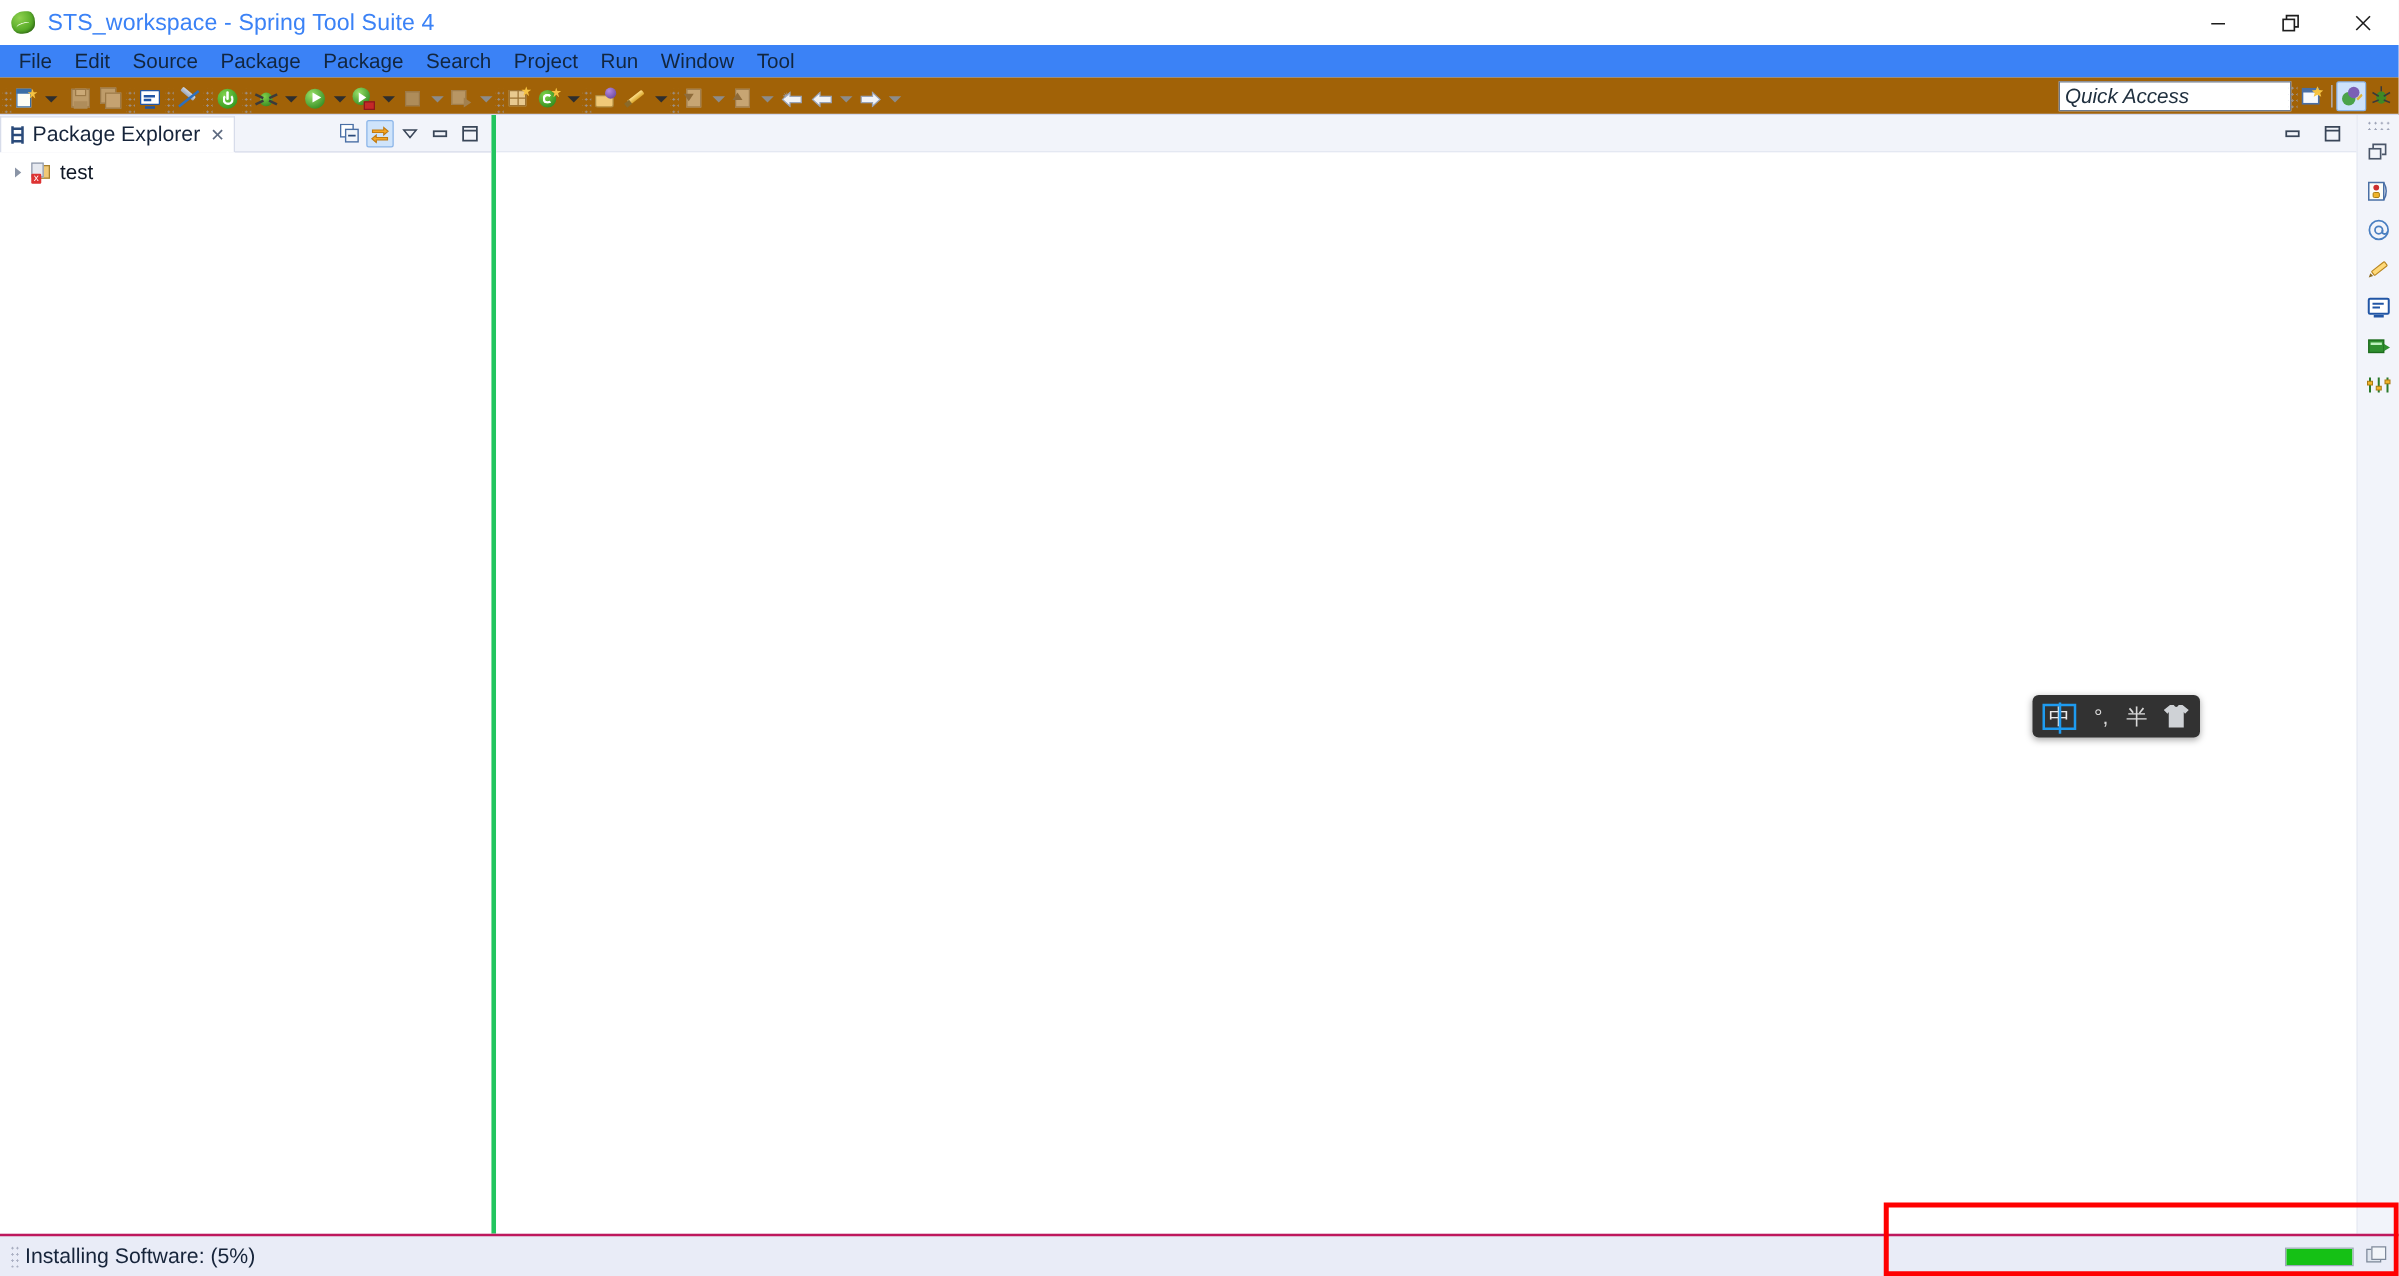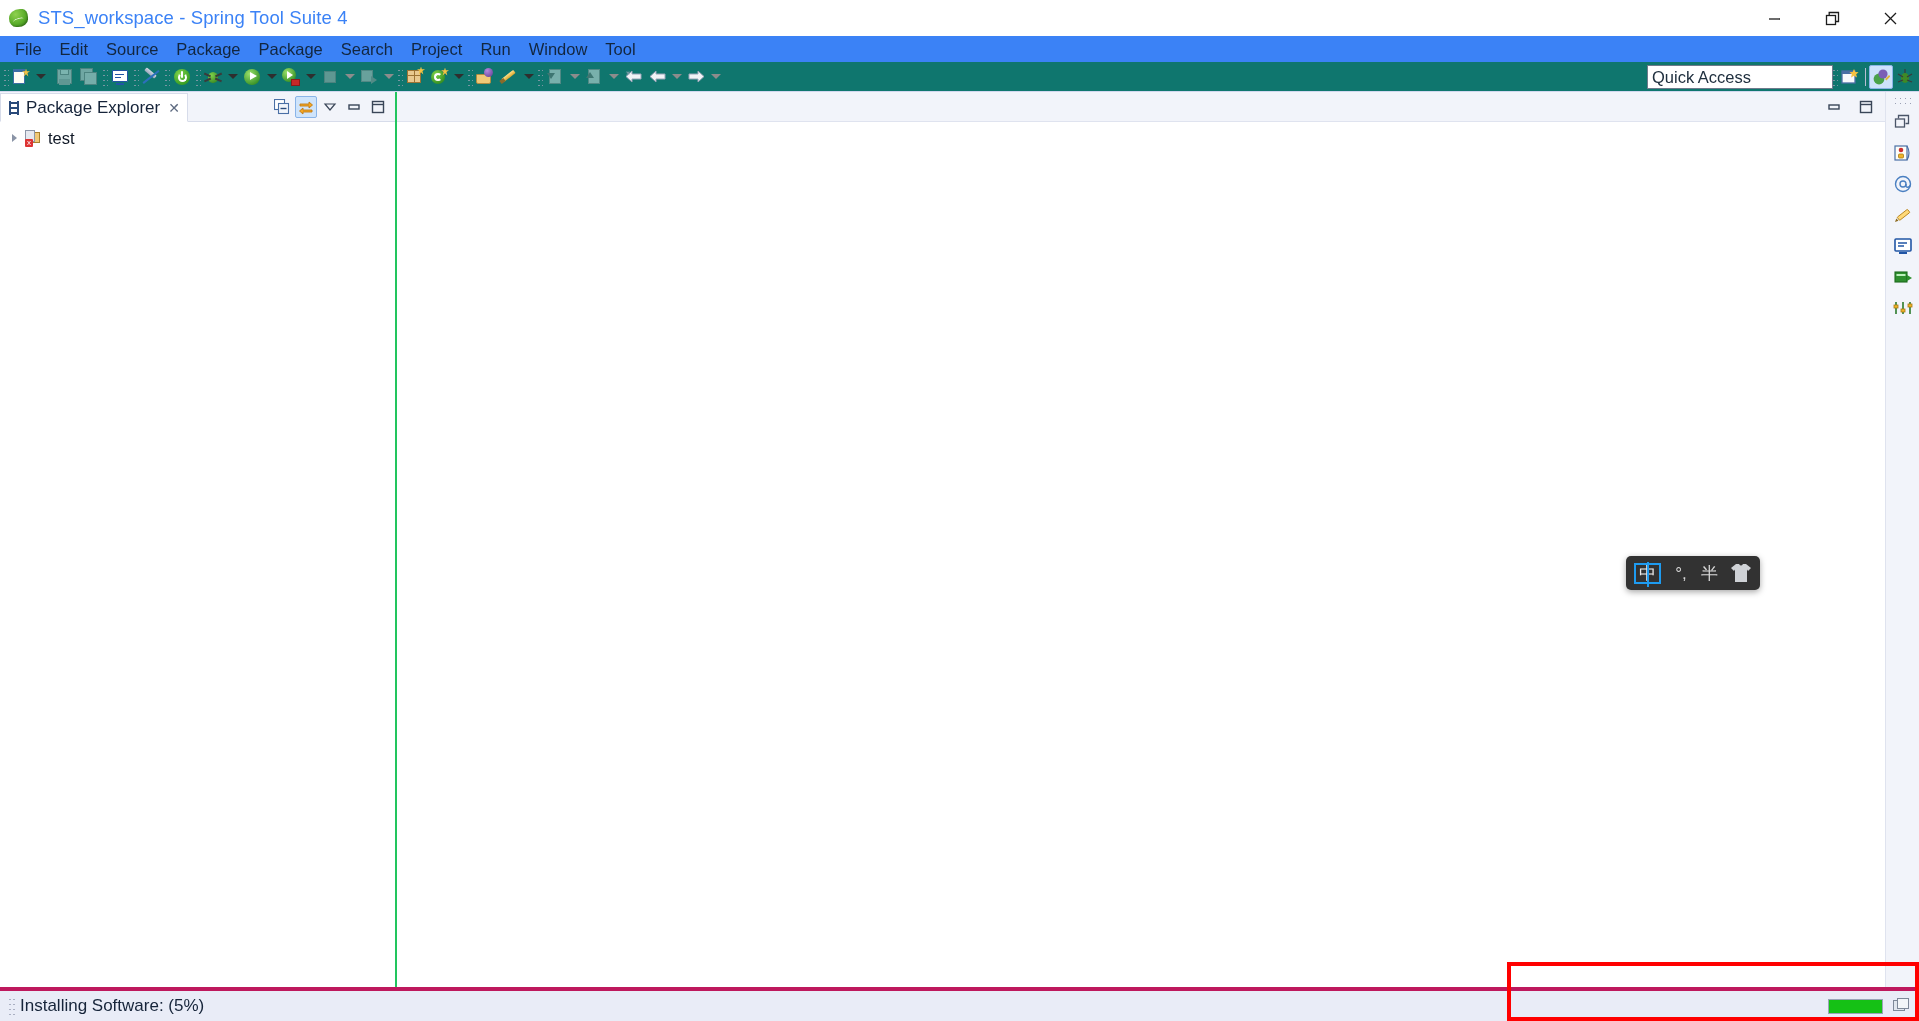--- a/index.html
+++ b/index.html
@@ -80,26 +80,27 @@
     color: #12263f;
     padding: 2px 9px;
     white-space: nowrap;
     line-height: 22px;
   }
 
   
   .toolbar {
     height: 30px;
     flex: 0 0 30px;
-    background: #0f766e;
+    background: #a16207;
     border-bottom: 1px solid #d2d8ef;
     display: flex;
-    align-items: center;
+    align-items: flex-end;
     position: relative;
     padding-left: 2px;
+    font-style: italic;
   }
   .tb-grip {
     width: 7px; height: 20px;
     flex: 0 0 7px;
     background-image: radial-gradient(circle, #9aa0b5 0.9px, transparent 1px);
     background-size: 4px 5px;
     background-position: 1px 1px;
     opacity: .75;
   }
   .tb-sep { width: 5px; flex: 0 0 5px; }
@@ -223,21 +224,21 @@
     position: relative;
   }
 
   
   .view {
     width: 397px;
     flex: 0 0 397px;
     display: flex;
     flex-direction: column;
     background: #fff;
-    border-right: 2px solid #22c55e;
+    border-right: 4px solid #22c55e;
     min-height: 0;
   }
   .view-tabrow {
     height: 30px;
     flex: 0 0 30px;
     background: #f2f4fa;
     display: flex;
     align-items: stretch;
     position: relative;
     border-bottom: 1px solid #d7dcea;
@@ -338,21 +339,21 @@
     background-size: 5px 5px;
     margin-bottom: 4px;
   }
   .rail-btn { width: 28px; height: 28px; display:flex; align-items:center; justify-content:center; margin-bottom:3px; }
 
   
   .statusbar {
     height: 34px;
     flex: 0 0 34px;
     background: #e9ecf7;
-    border-top: 4px solid #be185d;
+    border-top: 2px solid #be185d;
     display: flex; align-items: center;
     position: relative;
     justify-content: center;
   }
   .status-grip {
     width: 7px; height: 18px; margin-left: 8px;
     background-image: radial-gradient(circle, #9aa0b5 0.9px, transparent 1px);
     background-size: 4px 5px;
     opacity:.8;
   }

